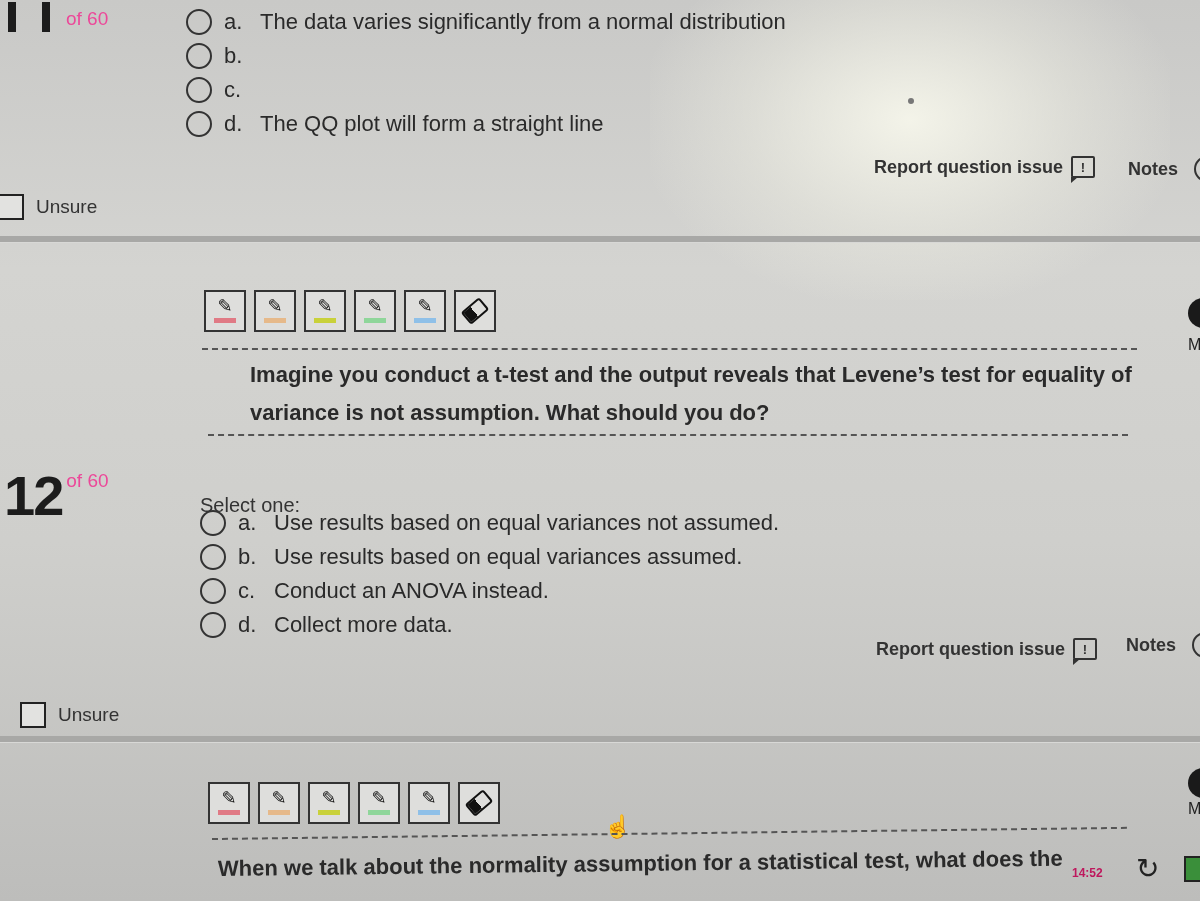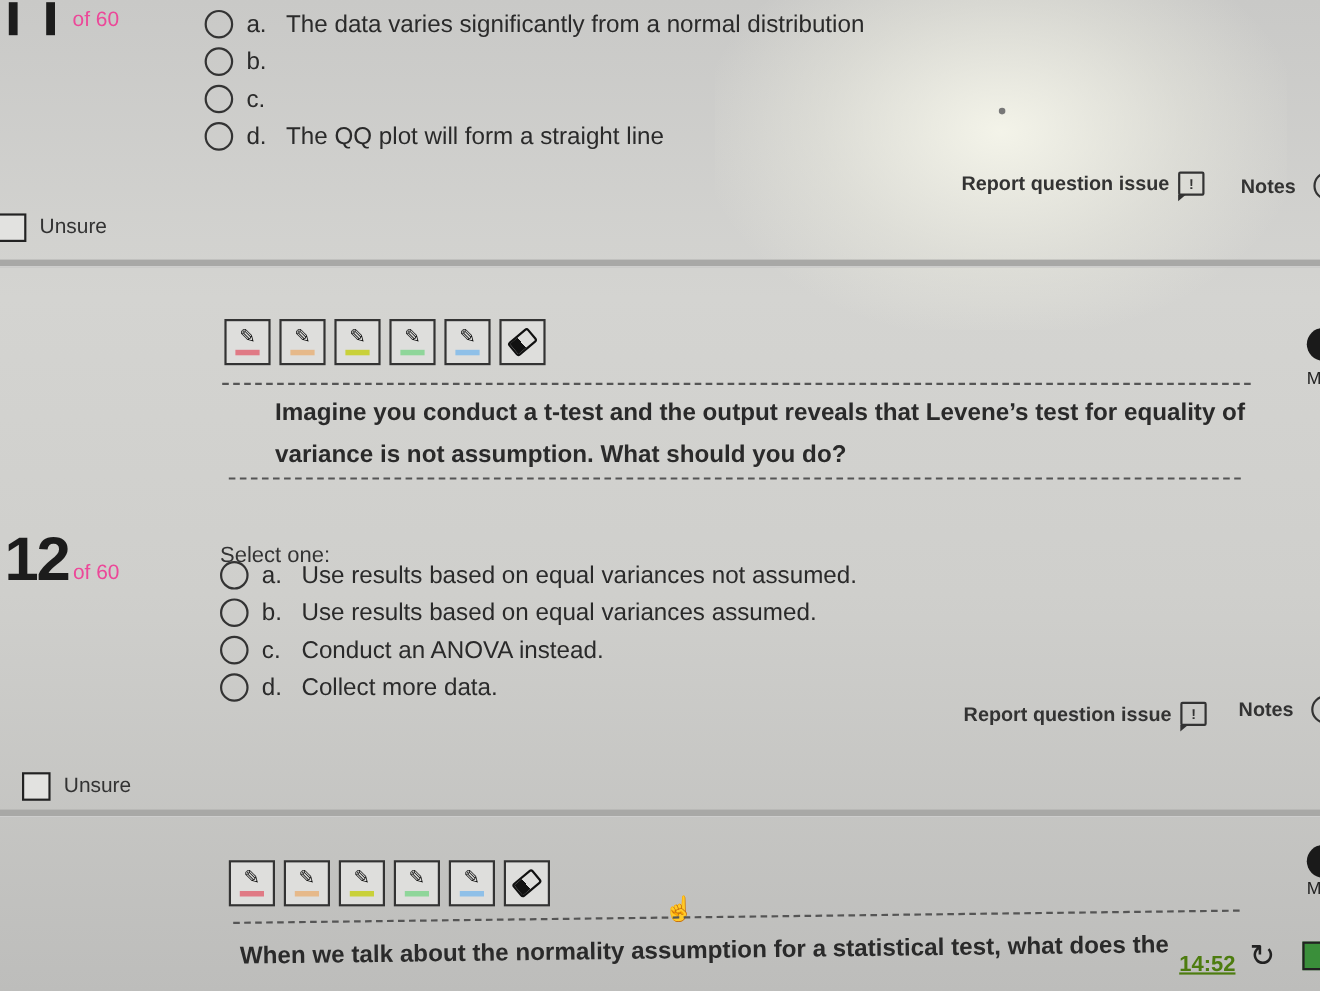--- a/index.html
+++ b/index.html
@@ -27,21 +27,21 @@
   .report-icon::after { content:""; position:absolute; left:-2px; bottom:-7px; width:0; height:0; border-left:7px solid #333; border-bottom:6px solid transparent; }
   .notes-plus { width:22px; height:22px; border:2px solid #333; border-radius:50%; display:inline-flex; align-items:center; justify-content:center; font-size:18px; font-weight:bold; margin-left:8px; }
   .toolbar { display:flex; gap:8px; }
   .tool { width:42px; height:42px; border:2px solid #333; background:#dededc; position:relative; display:flex; align-items:center; justify-content:center; box-sizing:border-box; }
   .tool .pen { font-size:18px; color:#111; margin-top:-10px; }
   .tool .swatch { position:absolute; left:8px; right:8px; bottom:7px; height:5px; }
   .tool .eraser { width:20px; height:12px; border:2.5px solid #111; border-radius:3px; transform:rotate(-40deg); background:linear-gradient(90deg,#111 45%,transparent 45%); }
   .dash { position:absolute; height:0; border-top:2px dashed #555; }
   .prompt { font-size:22px; font-weight:bold; color:#2a2a2a; line-height:38px; }
   .select { font-size:20px; color:#333; }
-  .time { font-size:20px; font-weight:bold; color:#4d7c0f;text-decoration:underline; }
+  .time { font-size:12px; font-weight:bold; color:#be185d; }
   .refresh { font-size:28px; color:#222; }
   .battery { width:14px; height:22px; background:#3a8f3a; border:2px solid #222; }
   .cursor-hand { font-size:22px; }
   .dot { position:absolute; width:6px; height:6px; border-radius:50%; background:#777; }
   .edge-circle { position:absolute; width:30px; height:30px; border-radius:50%; background:#1a1a1a; }
 </style>
 </head>
 <body>
 
 <div class="glare"></div>
@@ -121,21 +121,21 @@
 
 <div class="dash" style="left:202px;top:348px;width:935px;"></div>
 
 <div class="abs prompt" style="left:202px;top:356px;margin-left:48px;">
   <div>Imagine you conduct a t-test and the output reveals that Levene’s test for equality of</div>
   <div>variance is not assumption. What should you do?</div>
 </div>
 
 <div class="dash" style="left:208px;top:434px;width:920px;"></div>
 
-<div class="abs" style="left:4px;top:470px;display:flex;align-items:flex-end;gap:4px;margin-top:12px;">
+<div class="abs" style="left:4px;top:470px;display:flex;gap:4px;">
   <span class="qnum" style="font-size:56px;line-height:52px;letter-spacing:-2px;">12</span>
   <span class="of" style="margin-bottom:2px;">of 60</span>
 </div>
 
 <div class="abs select" style="left:200px;top:482px;margin-top:12px;">Select one:</div>
 
 <div class="abs" style="left:200px;top:506px;">
   <div class="opt">
       <span class="radio"></span>
       <span class="letter">a.</span>

